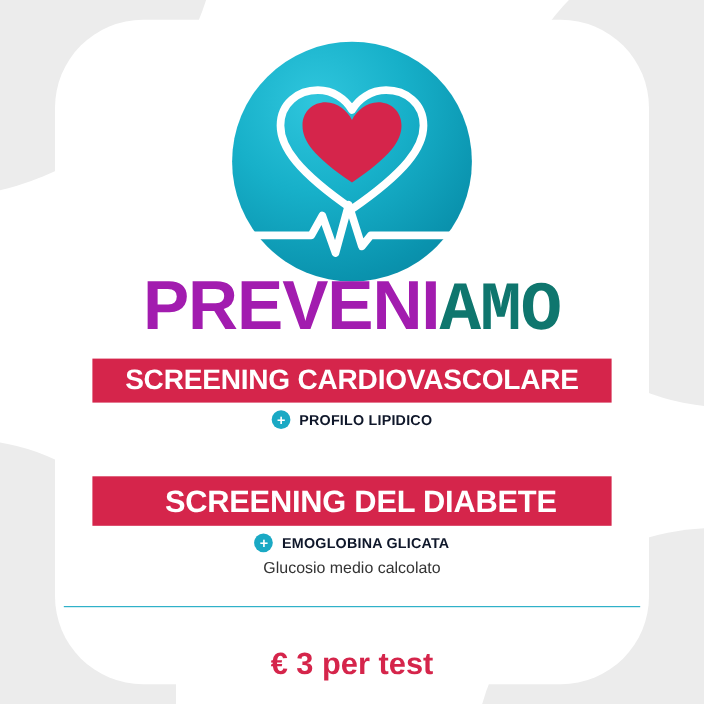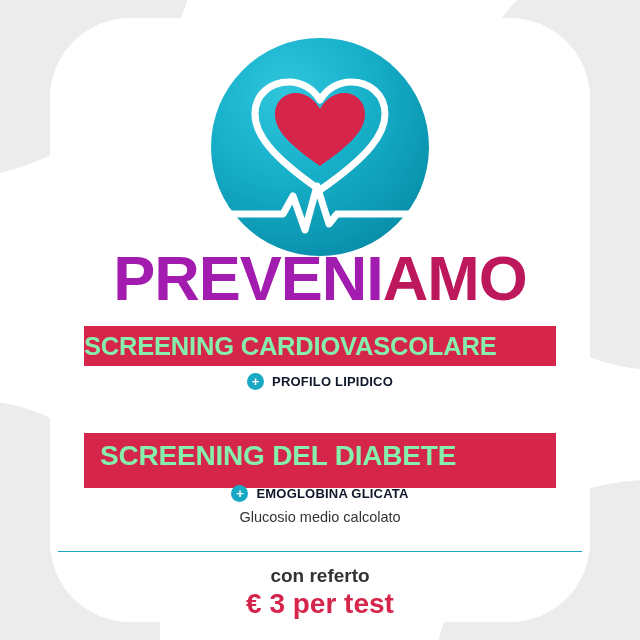--- a/index.html
+++ b/index.html
@@ -102,42 +102,43 @@
     left: 0;
     width: 640px;
     text-align: center;
     font-size: 63px;
     font-weight: bold;
     letter-spacing: -1px;
     line-height: 1;
     z-index: 3;
   }
   .title .t-blue { color: #a21caf; }
-  .title .t-red  { color: #be185d; }
+  .title .t-red  { color: #0f766e; font-family: Liberation Mono, monospace; }
 
   .band {
     position: absolute;
     left: 84px;
     width: 472px;
     background: #d5254b;
-    color: #86efac;
+    color: #ffffff;
+    text-align: center;
     font-weight: bold;
     z-index: 3;
     box-sizing: border-box;
   }
   .band-1 {
     top: 326px;
     height: 40px;
     line-height: 40px;
     font-size: 25.5px;
     letter-spacing: -0.2px;
   }
   .band-2 {
     top: 433px;
-    height: 55px;
+    height: 45px;
     line-height: 45px;
     font-size: 28px;
     letter-spacing: -0.2px;
     padding-left: 16px;
   }
 
   .sub-row {
     position: absolute;
     left: 0;
     width: 640px;
@@ -246,16 +247,15 @@
 
   <div class="band band-2">SCREENING DEL DIABETE</div>
   <div class="sub-row sub-row-2">
     <span class="plus-badge">+</span>
     <span class="sub-label">EMOGLOBINA GLICATA</span>
   </div>
   <div class="desc desc-2">Glucosio medio calcolato</div>
 
   <div class="divider"></div>
 
-  <div class="footer-note">con referto</div>
   <div class="price">€ 3 per test</div>
 
 </div>
 
 </body></html>

